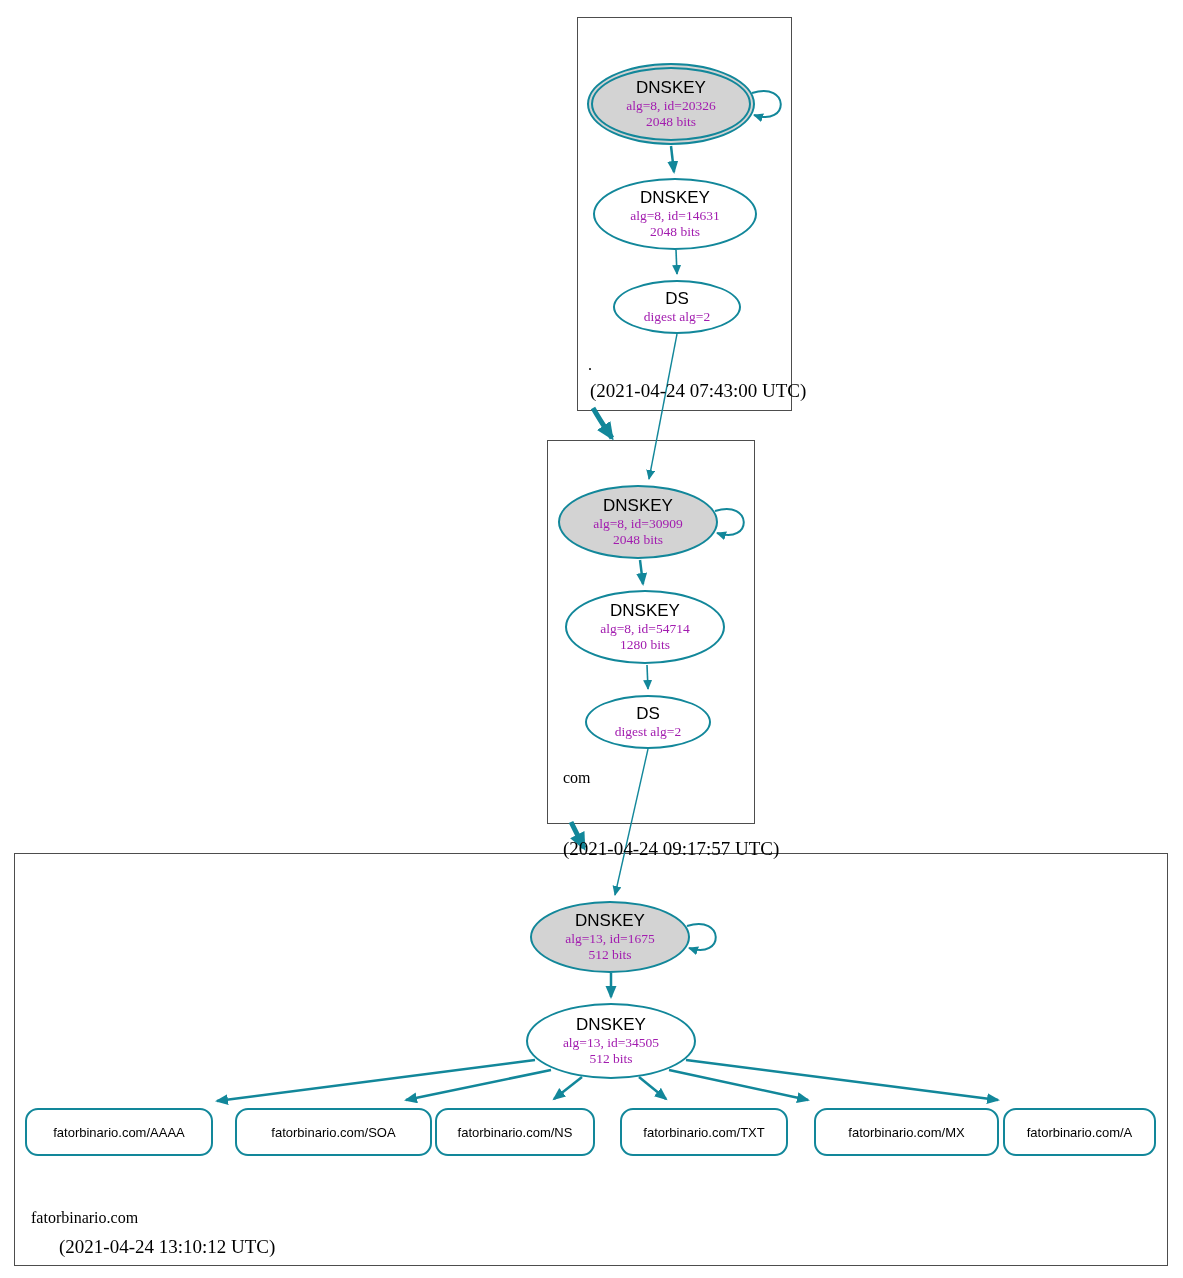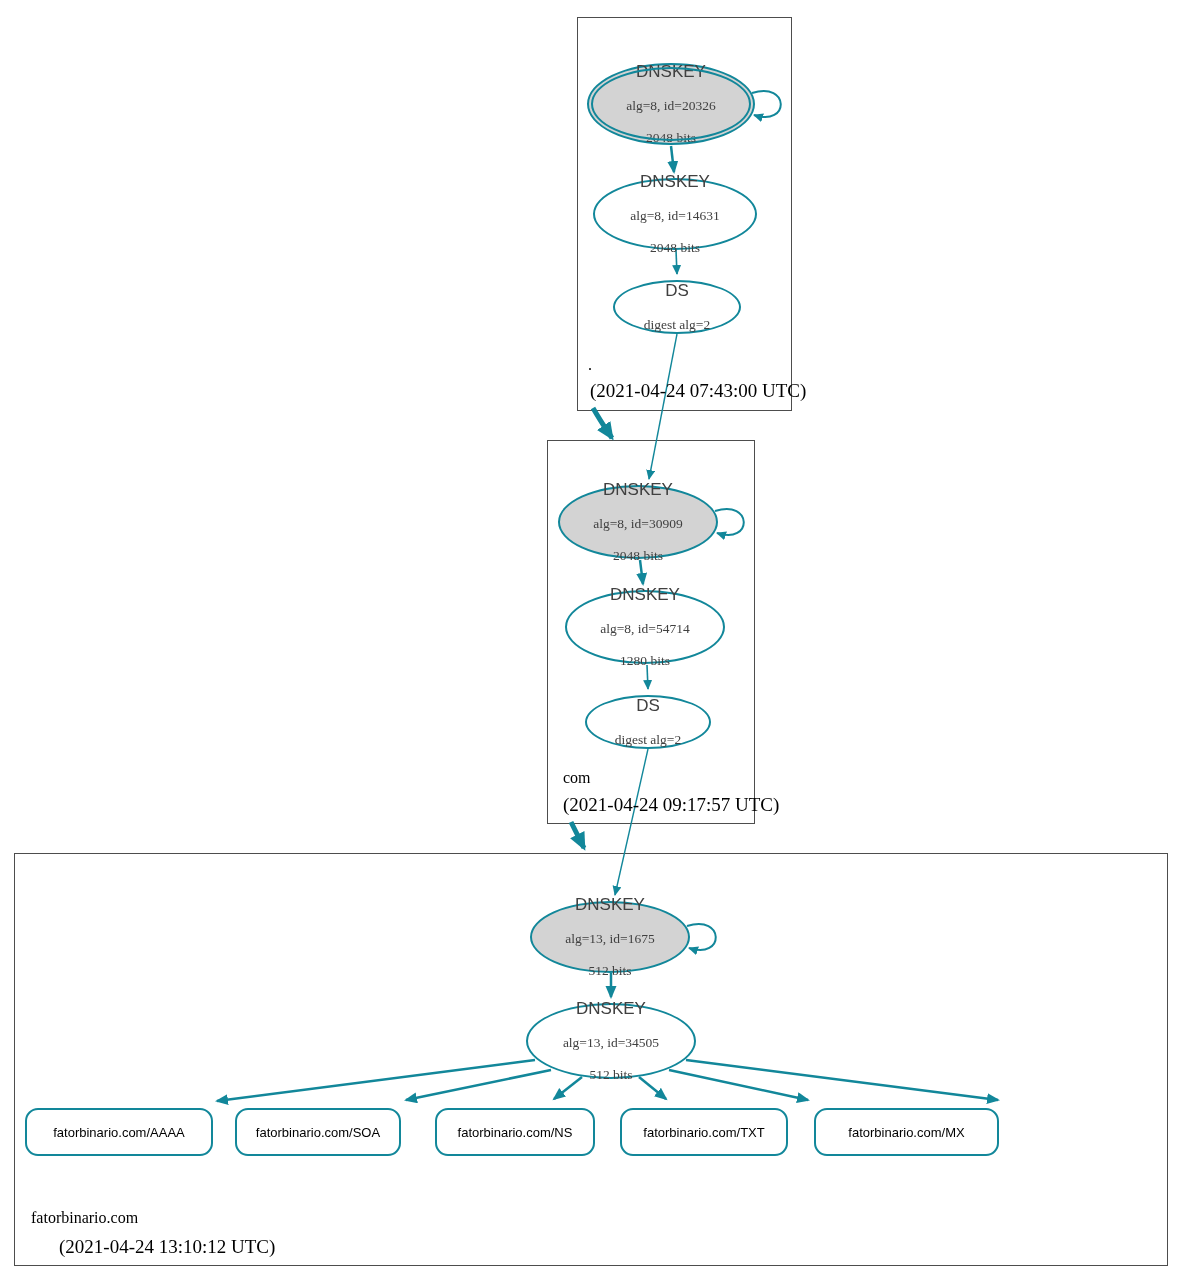--- a/index.html
+++ b/index.html
@@ -3,22 +3,22 @@
 <meta charset="utf-8">
 <style>
   html,body{margin:0;padding:0;background:#ffffff;}
   #stage{position:relative;width:1183px;height:1278px;background:#ffffff;overflow:hidden;}
   .zone-box{position:absolute;border:1px solid #4d4d4d;background:transparent;z-index:1;}
   #edges{position:absolute;left:0;top:0;z-index:2;}
   .node{position:absolute;border:2.2px solid #12879a;border-radius:50%;background:#ffffff;
         display:flex;flex-direction:column;align-items:center;justify-content:center;
         text-align:center;line-height:1.18;z-index:3;box-sizing:border-box;}
   .node.ksk{background:#d3d3d3;}
-  .node .t{font-family:"Liberation Sans",sans-serif;font-size:17px;color:#404040;}
-  .node .d{font-family:"Liberation Serif",serif;font-size:13.5px;color:#404040;margin-top:16px;}
+  .node .t{font-family:"Liberation Sans",sans-serif;font-size:17px;color:#000000;}
+  .node .d{font-family:"Liberation Serif",serif;font-size:13.5px;color:#a21caf;}
   .ring{position:absolute;left:2px;top:2px;right:2px;bottom:2px;border:2.2px solid #12879a;
         border-radius:50%;pointer-events:none;}
   .rrset{position:absolute;border:2.2px solid #12879a;border-radius:13px;background:#ffffff;
          display:flex;align-items:center;justify-content:center;
          font-family:"Liberation Sans",sans-serif;font-size:13px;color:#000;z-index:3;box-sizing:border-box;}
   .zone-label{position:absolute;font-family:"Liberation Serif",serif;font-size:16px;color:#000;z-index:3;}
   .zone-ts{position:absolute;font-family:"Liberation Serif",serif;font-size:19px;color:#000;z-index:3;}
 </style>
 </head>
 <body>
@@ -90,35 +90,36 @@
   <div class="node" style="left:565px;top:590px;width:160px;height:74px;">
     <div class="t">DNSKEY</div>
     <div class="d">alg=8, id=54714</div>
     <div class="d">1280 bits</div>
   </div>
   <div class="node" style="left:585px;top:695px;width:126px;height:54px;">
     <div class="t">DS</div>
     <div class="d">digest alg=2</div>
   </div>
   <div class="zone-label" style="left:563px;top:769px;">com</div>
-  <div class="zone-ts" style="left:563px;top:794px;text-align:center;">(2021-04-24 09:17:57 UTC)</div>
+  <div class="zone-ts" style="left:563px;top:838px;text-align:center;">(2021-04-24 09:17:57 UTC)</div>
 
   <div class="node ksk" style="left:530px;top:901px;width:160px;height:72px;">
     <div class="t">DNSKEY</div>
     <div class="d">alg=13, id=1675</div>
     <div class="d">512 bits</div>
   </div>
   <div class="node" style="left:526px;top:1003px;width:170px;height:76px;">
     <div class="t">DNSKEY</div>
     <div class="d">alg=13, id=34505</div>
     <div class="d">512 bits</div>
   </div>
 
   <div class="rrset" style="left:25px;top:1108px;width:188px;height:48px;">fatorbinario.com/AAAA</div>
-  <div class="rrset" style="left:235px;top:1108px;width:166px;height:48px;">fatorbinario.com/SOA</div>
+  <div class="rrset" style="left:235px;top:1108px;width:197px;height:48px;">fatorbinario.com/SOA</div>
   <div class="rrset" style="left:620px;top:1108px;width:168px;height:48px;">fatorbinario.com/TXT</div>
   <div class="rrset" style="left:435px;top:1108px;width:160px;height:48px;">fatorbinario.com/NS</div>
   <div class="rrset" style="left:814px;top:1108px;width:185px;height:48px;">fatorbinario.com/MX</div>
+  <div class="rrset" style="left:1003px;top:1108px;width:153px;height:48px;">fatorbinario.com/A</div>
 
   <div class="zone-label" style="left:31px;top:1209px;">fatorbinario.com</div>
   <div class="zone-ts" style="left:31px;top:1236px;margin-left:28px;">(2021-04-24 13:10:12 UTC)</div>
 
 </div>
 
 </body></html>

